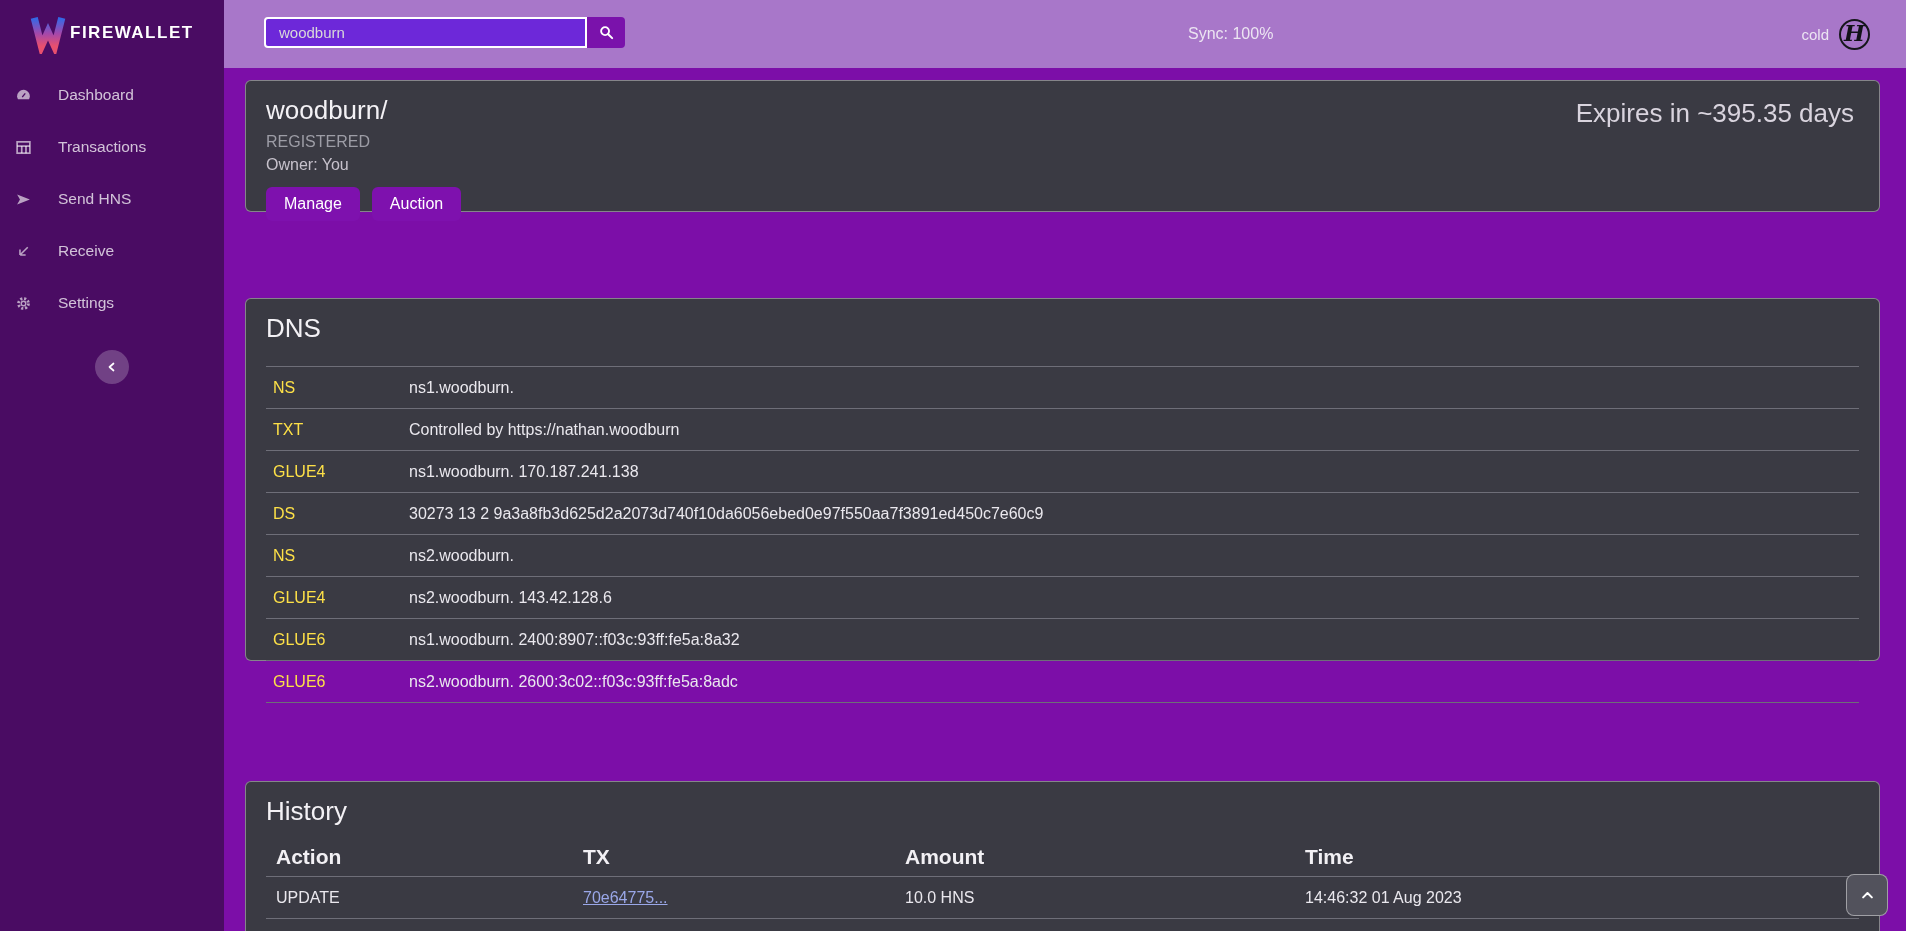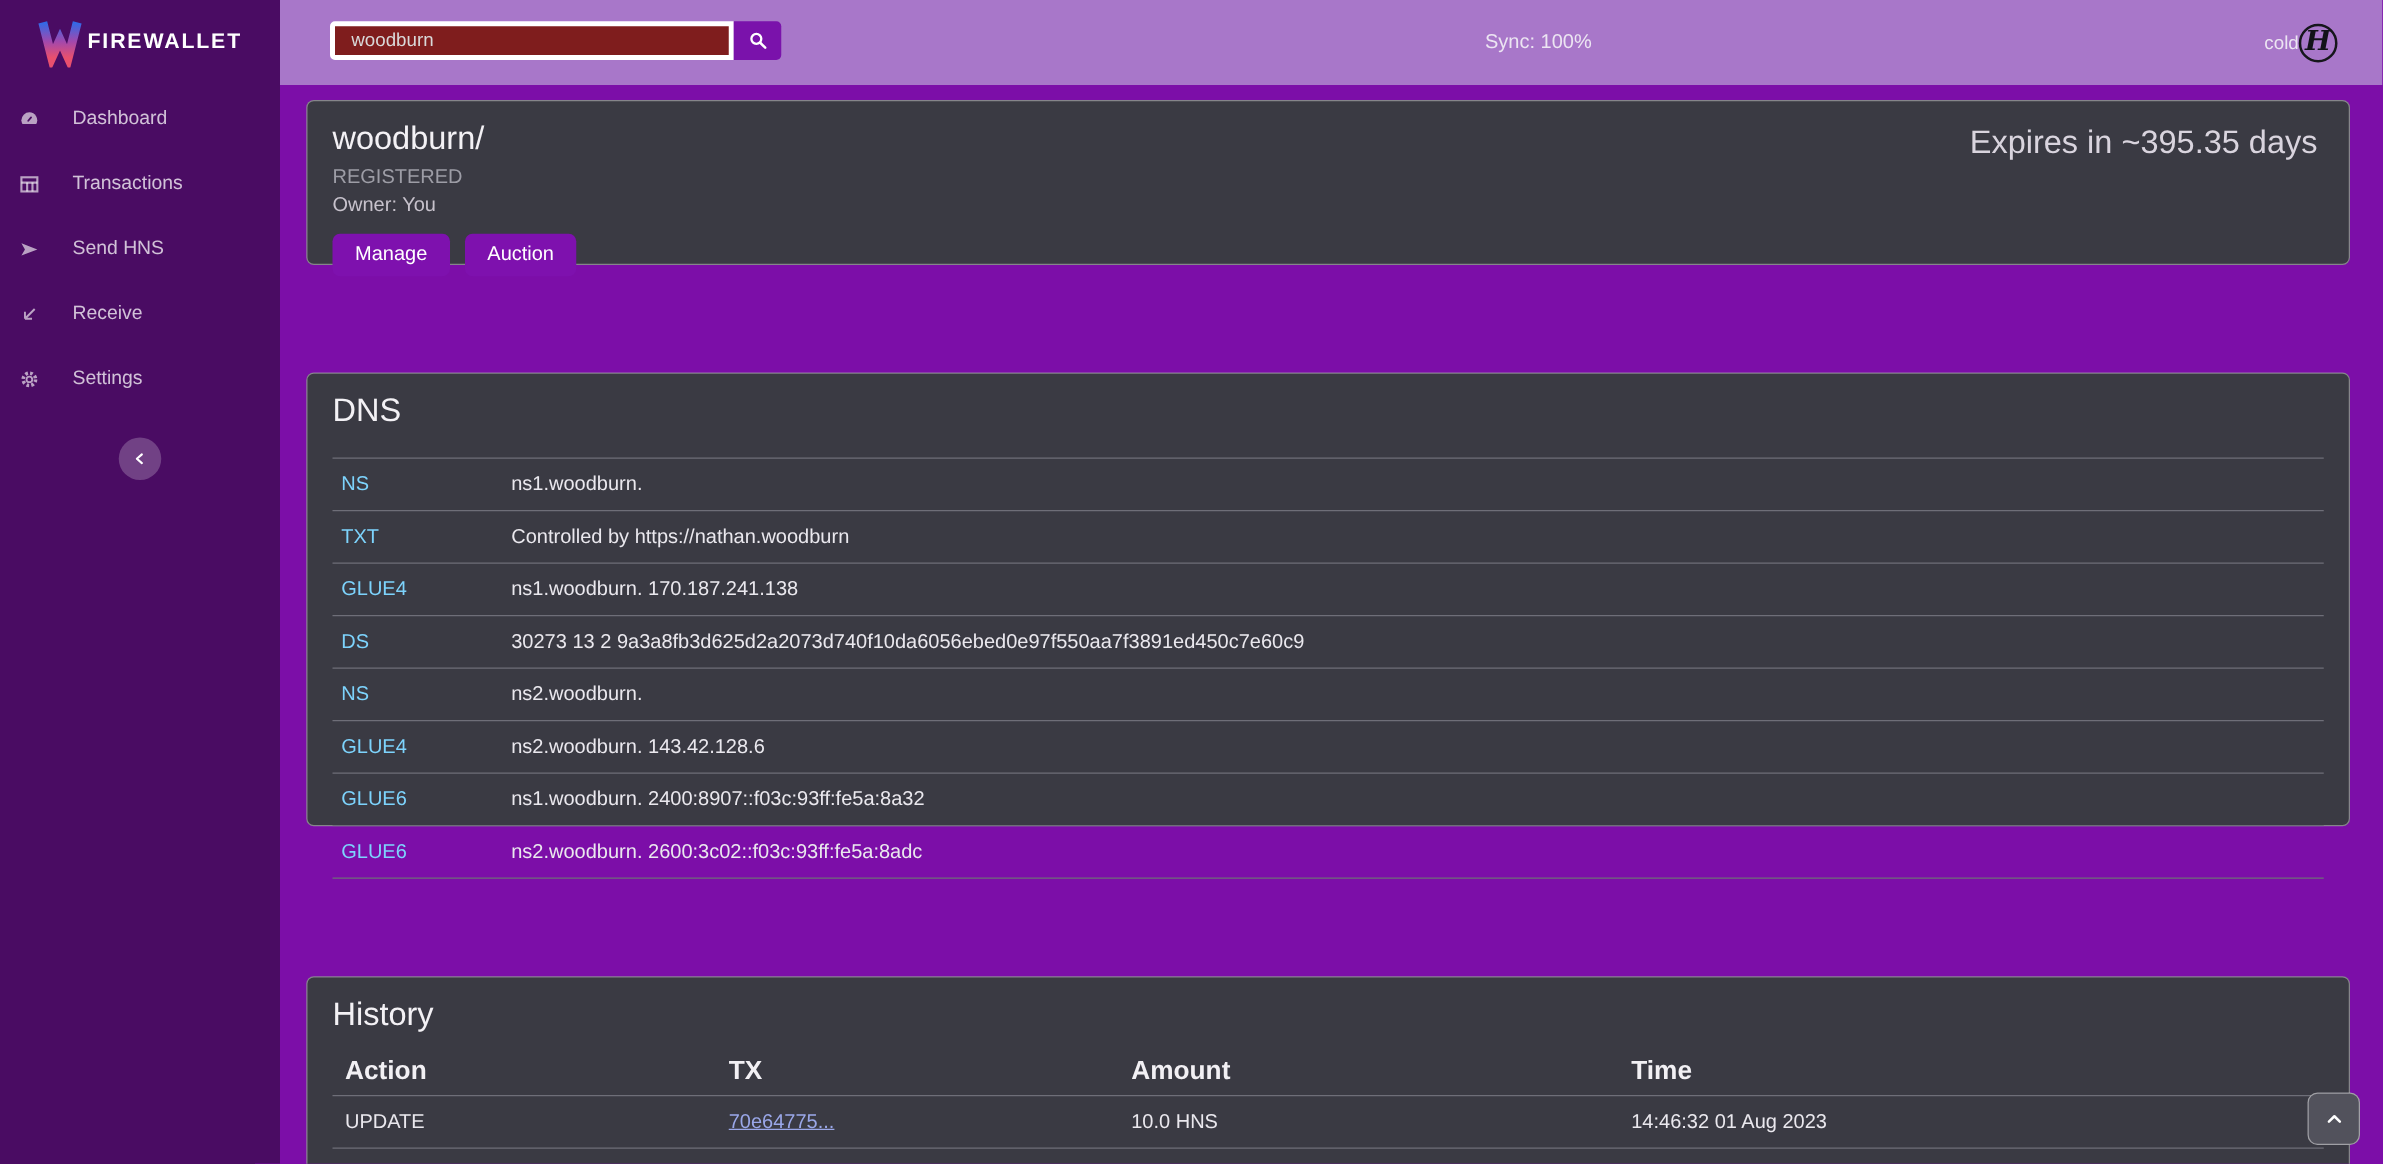--- a/index.html
+++ b/index.html
@@ -46,41 +46,41 @@
   
   .topbar {
     position: absolute; left: 224px; top: 0;
     width: 1682px; height: 68px;
     background: #a877c9;
     z-index: 10;
   }
   .search-wrap { position: absolute; left: 40px; top: 17px; display: flex; }
   .search-input {
     width: 323px; height: 31px;
-    background: #7f1d1d; border: 4px solid #ffffff;
+    background: #6d28d9; border: 2px solid #ffffff;
     border-radius: 4px 0 0 4px;
     color: #d9d9d9; font-size: 15px; padding: 0 13px;
     font-family: "Liberation Sans", sans-serif;
     outline: none;
   }
   .search-btn {
     width: 38px; height: 31px;
     background: #7a12ab; border: none;
     border-radius: 0 4px 4px 0;
     display: flex; align-items: center; justify-content: center;
     cursor: pointer; color: #ffffff;
   }
   .sync-label {
     position: absolute; left: 964px; top: 0; height: 68px;
     display: flex; align-items: center;
     color: #ece5f2; font-size: 16px;
   }
   .wallet-wrap {
     position: absolute; right: 36px; top: 0; height: 68px;
-    display: flex; align-items: center; 
+    display: flex; align-items: center; gap: 10px;
   }
   .wallet-name { color: #ece5f2; font-size: 15px; }
   .hs-logo {
     width: 31px; height: 31px; border-radius: 50%;
     border: 2px solid #16161c;
     display: flex; align-items: center; justify-content: center;
     cursor: pointer; background: transparent;
   }
   .hs-logo span {
     font-family: "DejaVu Serif", serif;
@@ -118,21 +118,21 @@
 
   
   #dns-card { top: 298px; height: 363px; }
   .dns-table { margin-top: 22px; border-bottom: 1px solid #6e6e78; }
   .dns-row {
     display: grid; grid-template-columns: 143px 1fr;
     height: 42px; align-items: center;
     border-top: 1px solid #6e6e78;
     font-size: 16px;
   }
-  .dns-type  { padding-left: 7px; color: #7dd3fc; }
+  .dns-type  { padding-left: 7px; color: #fde047; }
   .dns-value { color: #eae8ee; }
 
   
   #history-card { top: 781px; height: 240px; }
   .hist-table { margin-top: 10px; }
   .hist-header {
     display: grid; grid-template-columns: 307px 322px 400px 1fr;
     height: 40px; align-items: center;
     font-weight: bold; font-size: 21px; color: #f2f0f4;
     border-bottom: 1px solid #6e6e78;

